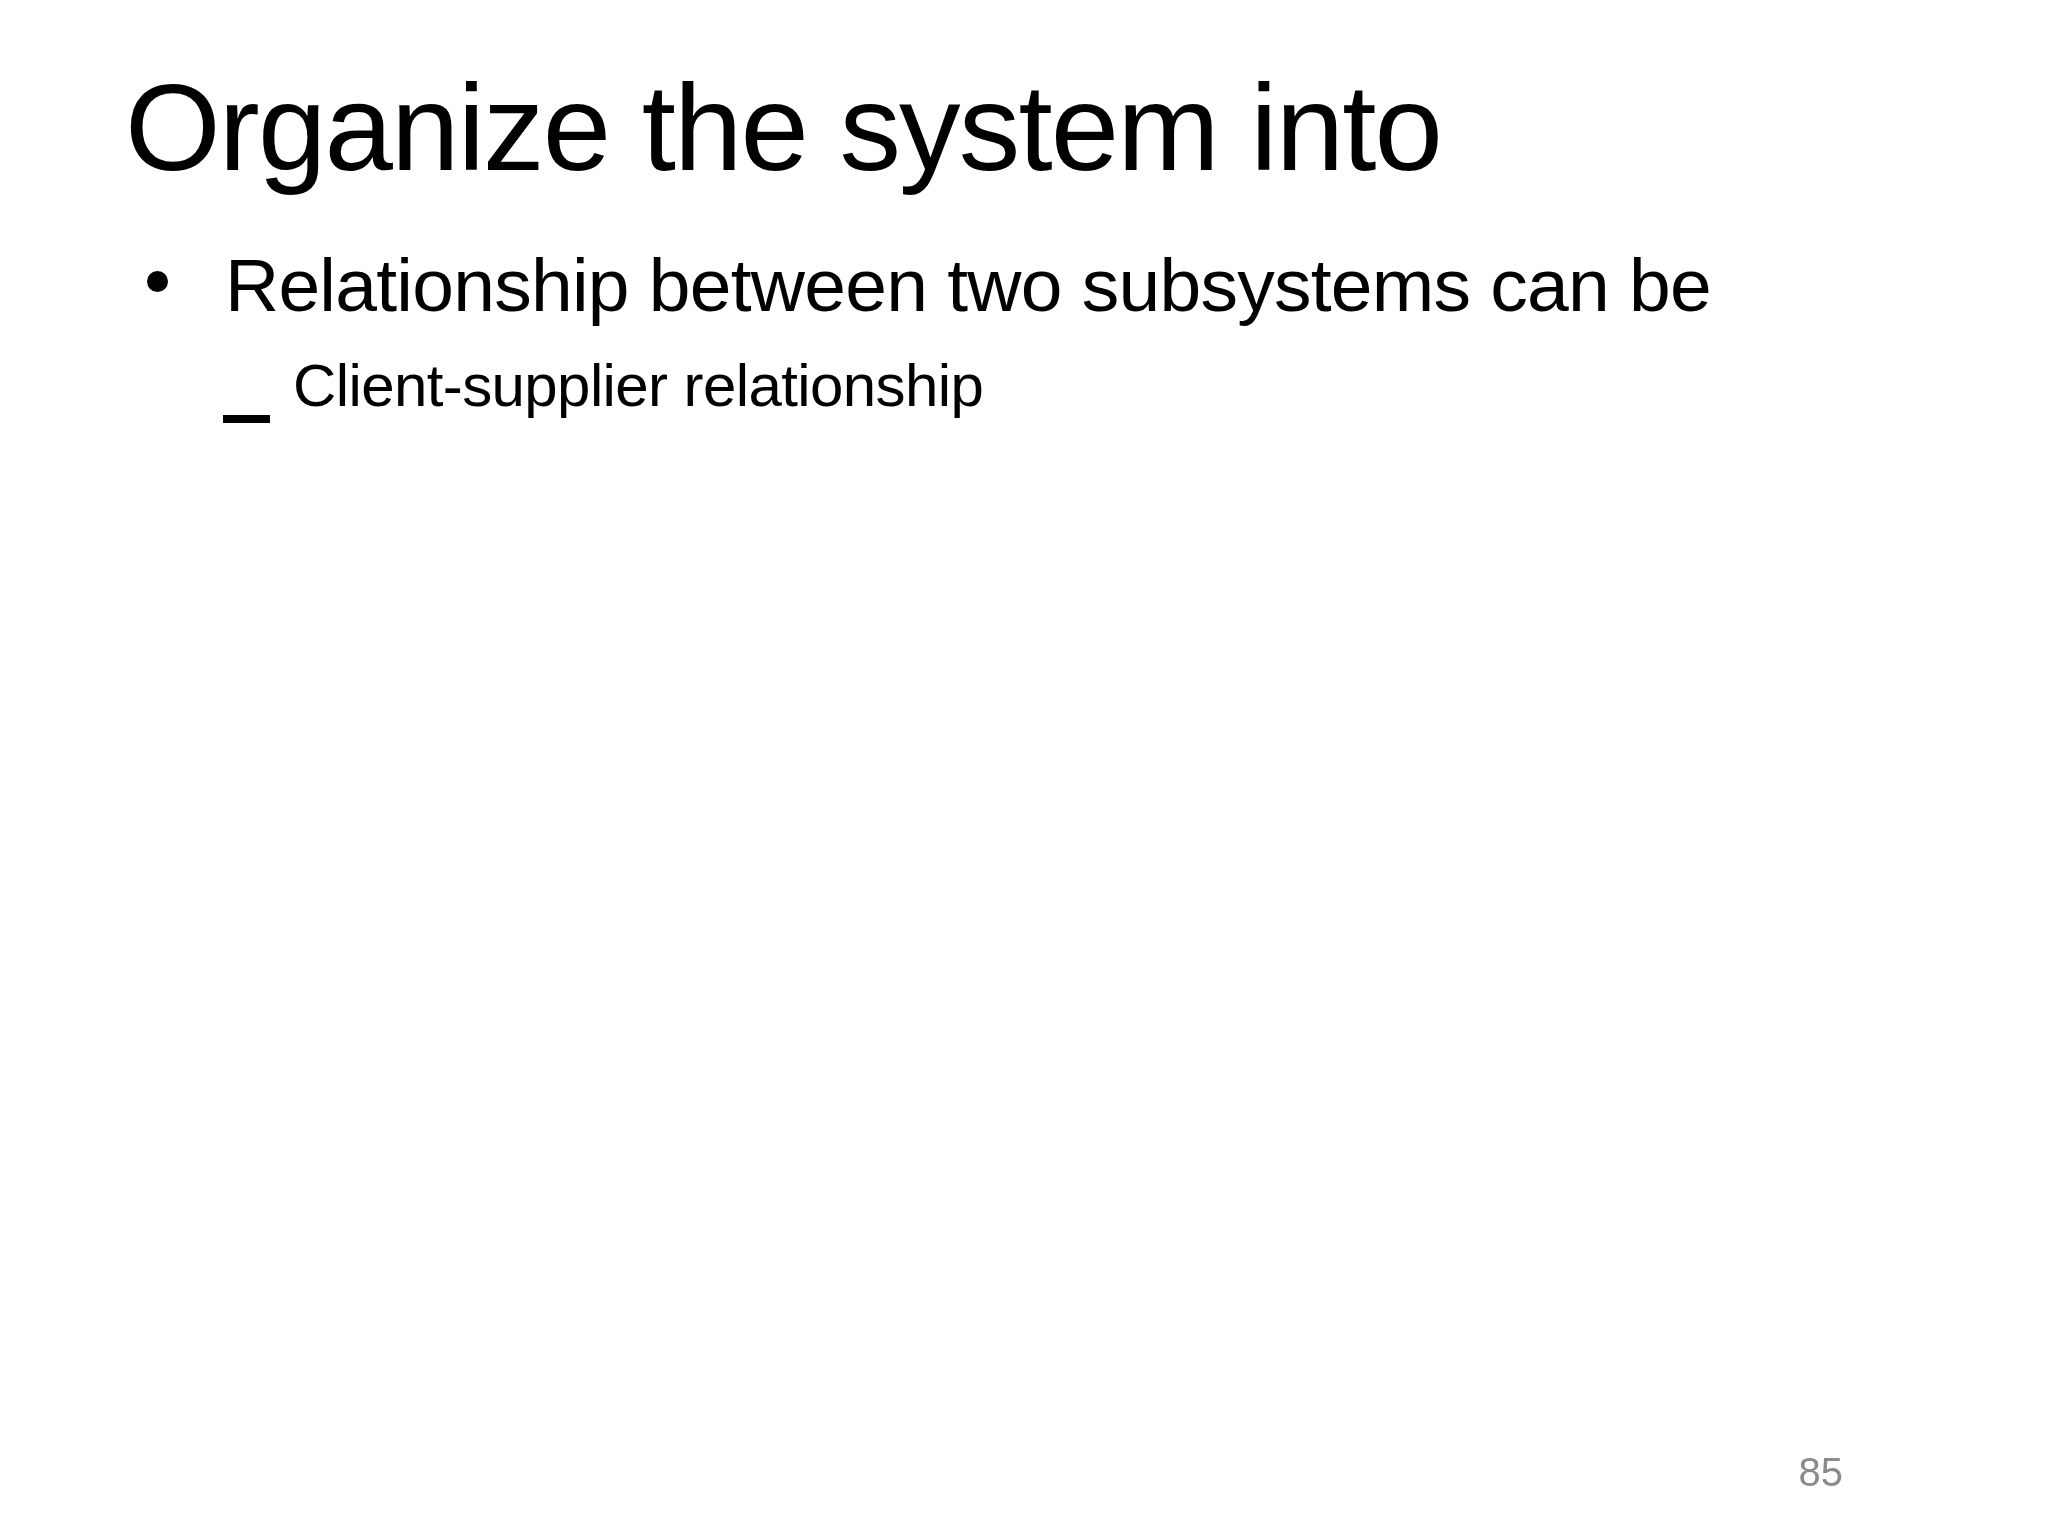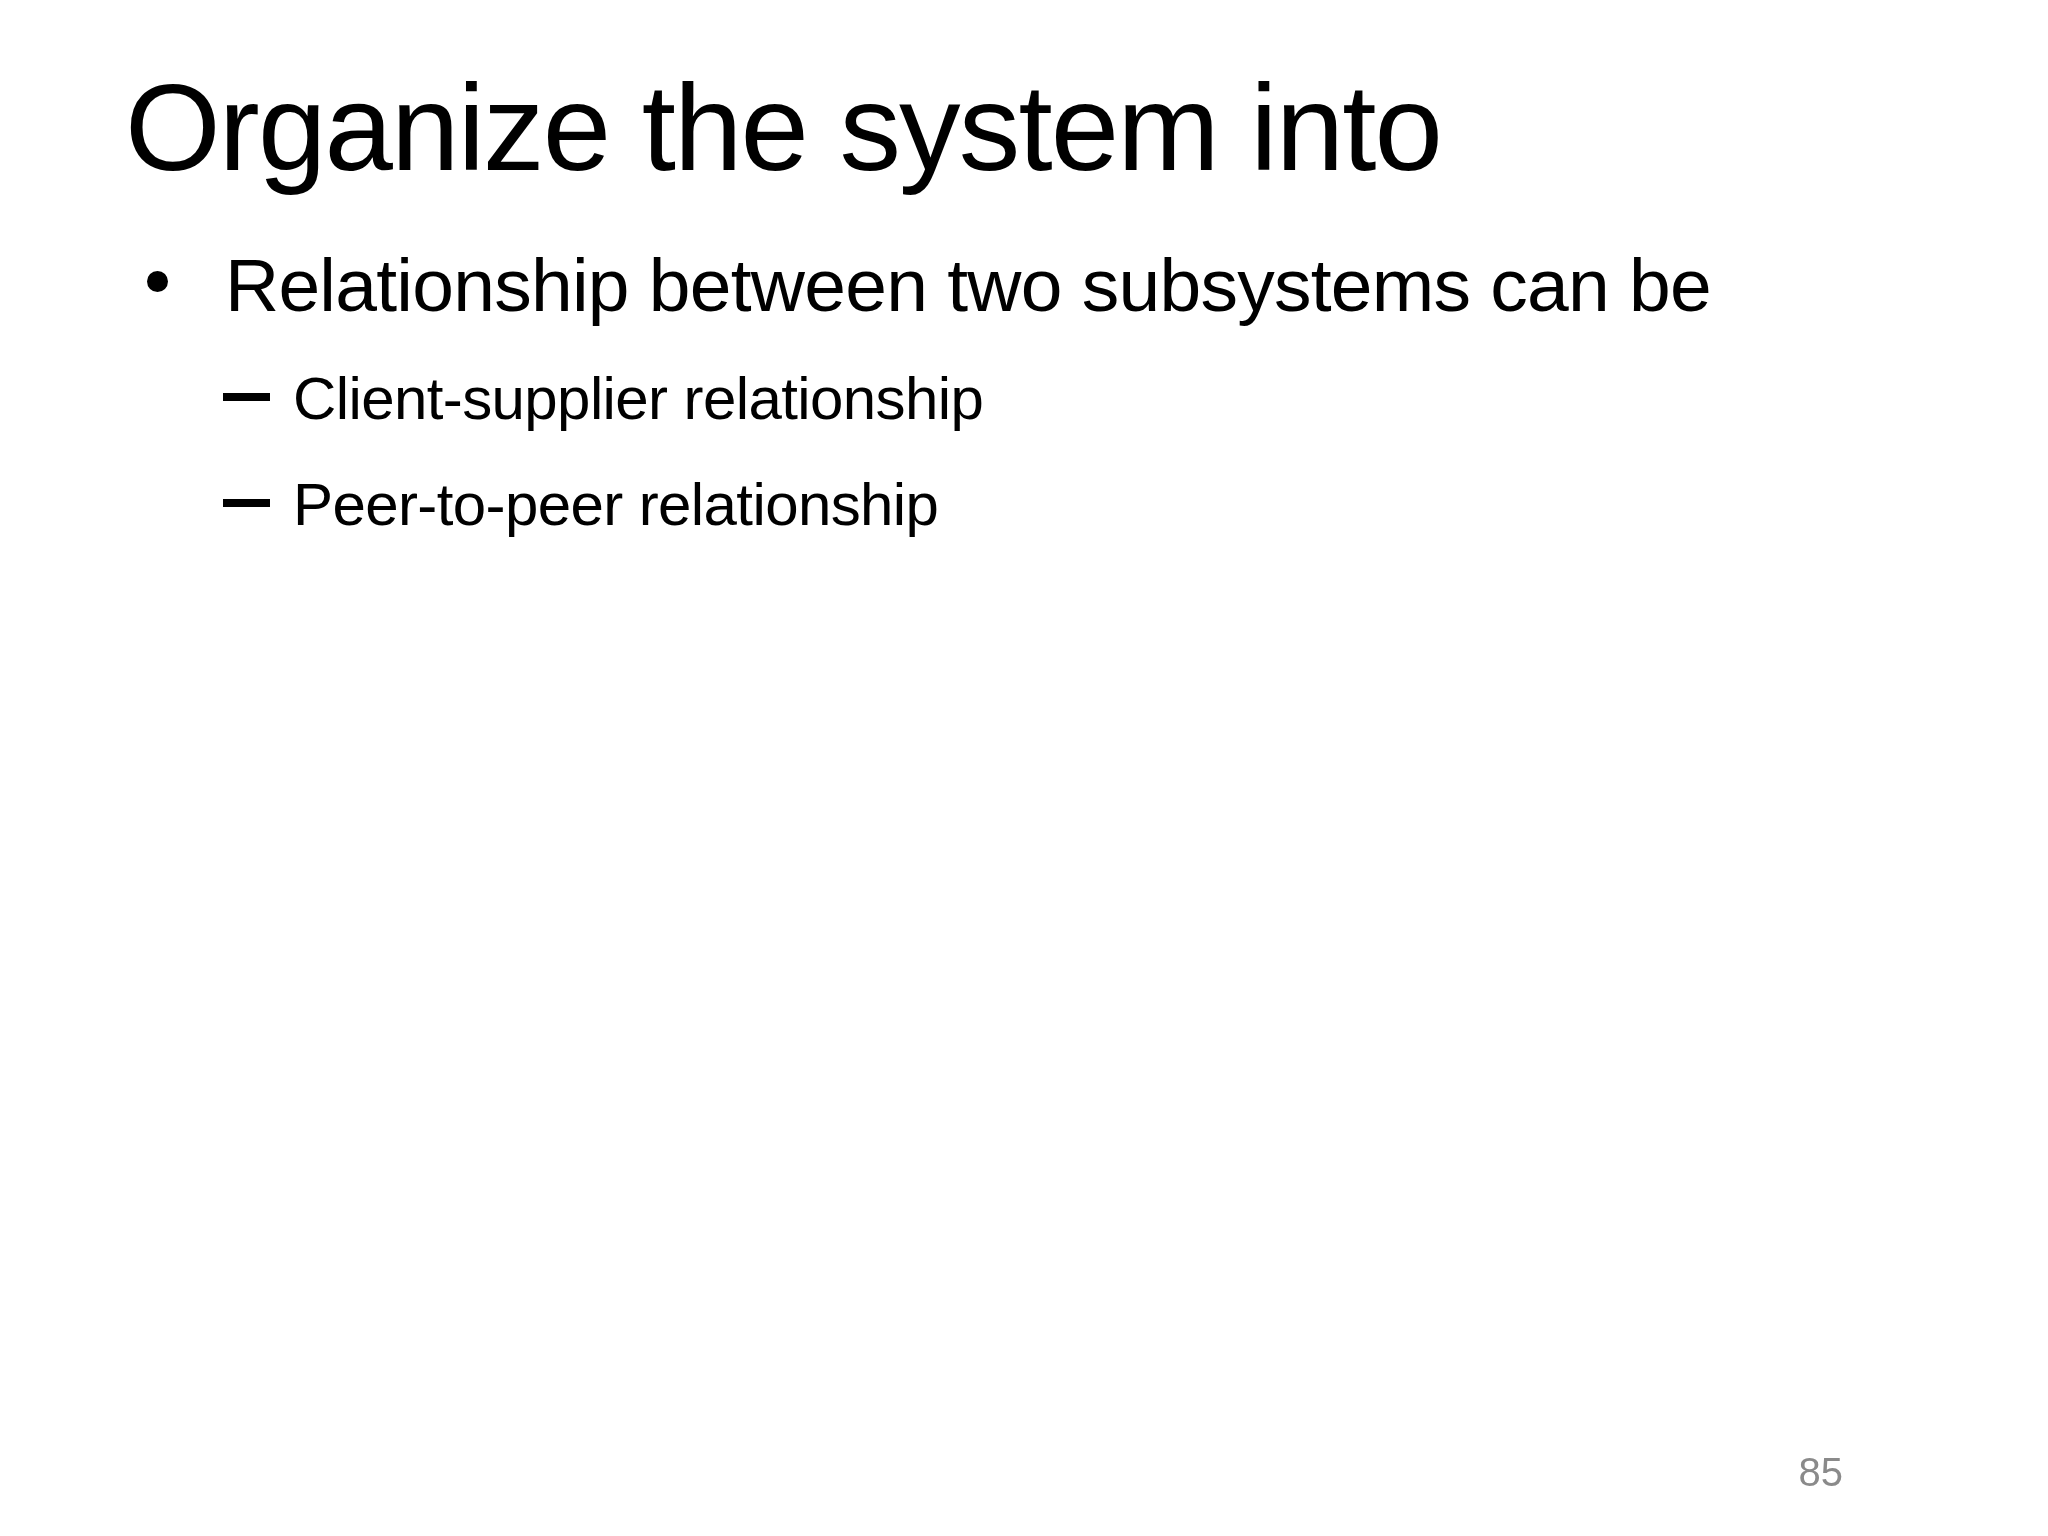--- a/index.html
+++ b/index.html
@@ -45,24 +45,25 @@
   }
   .dot-shape {
     display: block;
     width: 21px;
     height: 21px;
     margin-top: 31px;
     border-radius: 50%;
     background: #000000;
   }
   .level-2 {
-    margin-top: 31px;
+    margin-top: 18px;
     padding-left: 223px;
     font-size: 60px;
     line-height: 75px;
+    align-items: flex-end;
   }
   .level-2 .marker-box {
     flex: none;
     width: 70px;
   }
   .dash-shape {
     display: block;
     width: 47px;
     height: 8px;
     margin-top: 32px;
@@ -97,24 +98,18 @@
       <span class="bullet-text">Relationship between two subsystems can be</span>
     </div>
 
     <div class="bullet-row level-2">
       <span class="marker-box">
         <span class="dash-shape"></span>
       </span>
       <span class="bullet-text">Client-supplier relationship</span>
     </div>
 
-    <div class="bullet-row level-2">
-      <span class="marker-box">
-        <span class="dash-shape"></span>
-      </span>
-      <span class="bullet-text">Peer-to-peer relationship</span>
-    </div>
 
   </div>
 
   <div class="page-number">85</div>
 
 </div>
 
 </body></html>

